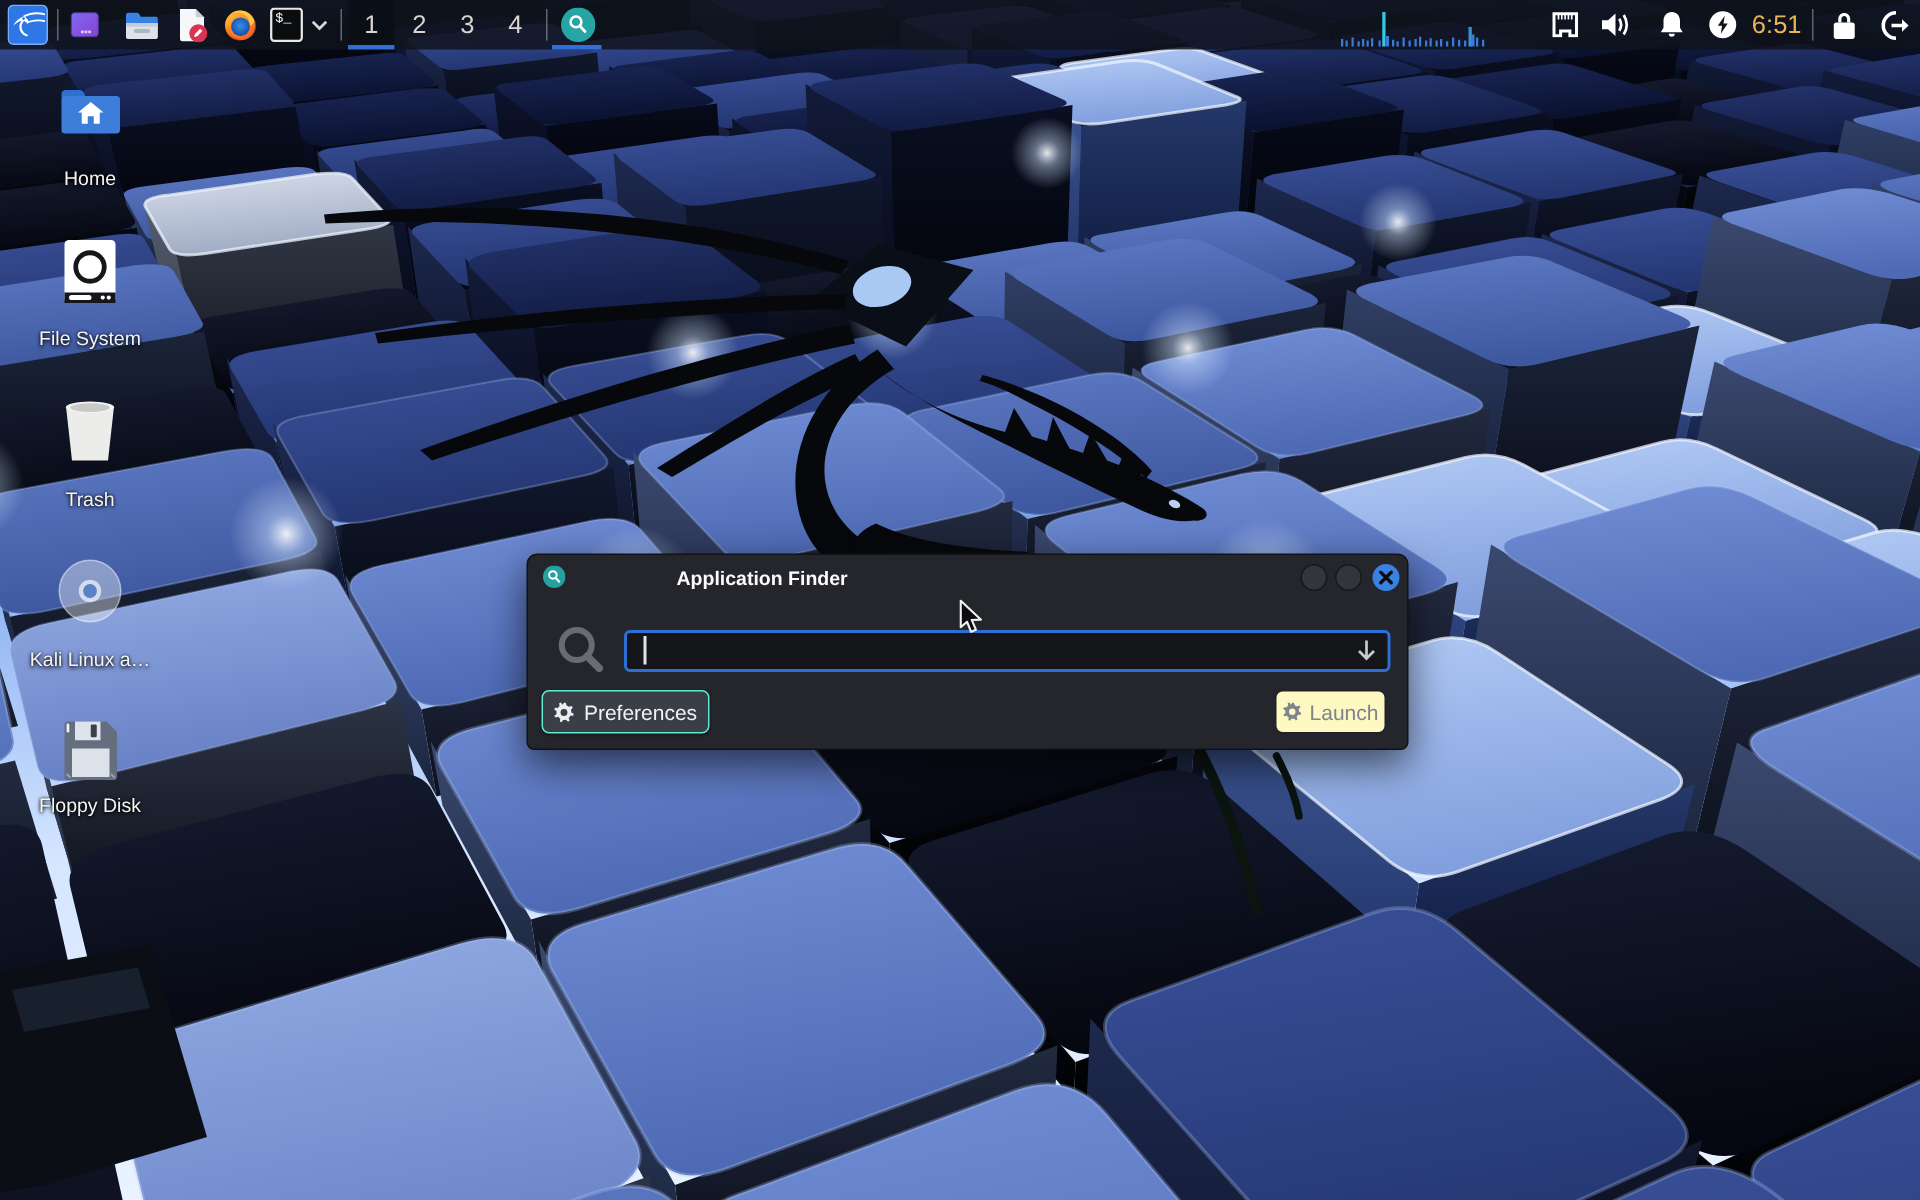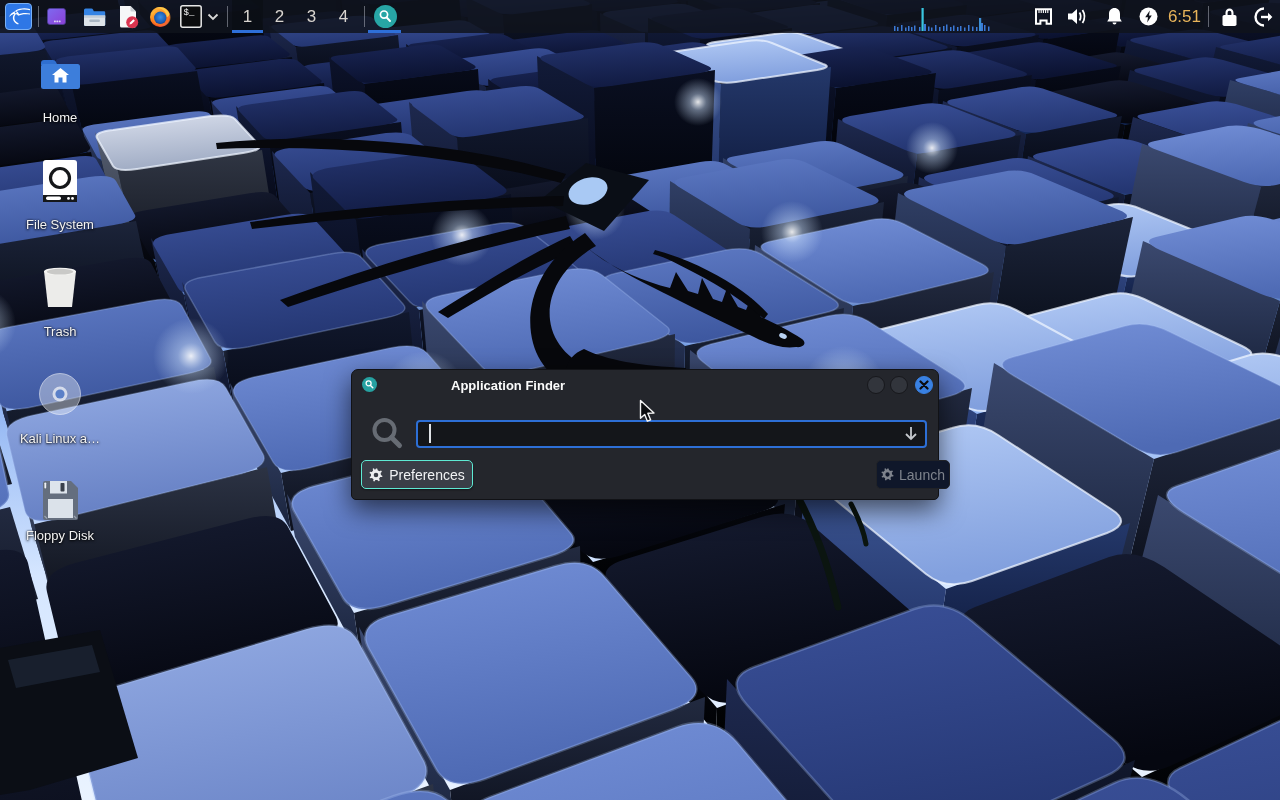--- a/index.html
+++ b/index.html
@@ -1167,21 +1167,21 @@
 <div id="inp"></div>
 <div style="position:absolute;left:429px;top:424px;width:1.6px;height:19px;background:#dfe2e6"></div>
 <svg style="position:absolute;left:903px;top:425px" width="16" height="17" viewBox="0 0 16 17">
       <path d="M8,2 L8,13 M3,9 L8,14 L13,9" stroke="#c6c9ce" stroke-width="1.8" fill="none"></path>
     </svg>
 <div class="btn" style="left:361px;width:112px;background:#3a3e47;color:#f1f2f4;box-shadow:0 1px 2px rgba(0,0,0,0.45);border:1px solid #5eead4">
   <svg width="14" height="14" viewBox="0 0 14 14" style="margin-right:6px">
         <path d="M7,0.5 L8.2,0.5 L8.7,2.3 A5,5 0 0 1 10.3,3.2 L12.1,2.6 L12.9,3.8 L11.6,5.1 A5,5 0 0 1 11.9,7 L13.5,7.9 L13.1,9.1 L11.2,9.1 A5,5 0 0 1 10.1,10.6 L10.8,12.4 L9.7,13.2 L8.3,11.9 A5,5 0 0 1 6.4,12 L5.4,13.5 L4.2,13 L4.5,11.1 A5,5 0 0 1 3.1,9.9 L1.2,10.3 L0.6,9.2 L2.1,8 A5,5 0 0 1 2,6 L0.5,5 L1,3.8 L2.9,4 A5,5 0 0 1 4.1,2.6 L3.7,0.8 L4.9,0.3 L6,1.9 A5,5 0 0 1 7,0.5 Z M7,4.7 A2.3,2.3 0 1 0 7,9.3 A2.3,2.3 0 1 0 7,4.7 Z" fill="#ecedef" fill-rule="evenodd"></path>
       </svg>
   Preferences</div>
-<div class="btn" style="left:876px;width:74px;background:#0f172a;color:#7e838c;border:1px solid #202227">
+<div class="btn" style="left:850px;width:74px;background:#fef9c3;color:#7e838c;border:1px solid #202227">
   <svg width="13" height="13" viewBox="0 0 14 14" style="margin-right:5px">
         <path d="M7,0.5 L8.2,0.5 L8.7,2.3 A5,5 0 0 1 10.3,3.2 L12.1,2.6 L12.9,3.8 L11.6,5.1 A5,5 0 0 1 11.9,7 L13.5,7.9 L13.1,9.1 L11.2,9.1 A5,5 0 0 1 10.1,10.6 L10.8,12.4 L9.7,13.2 L8.3,11.9 A5,5 0 0 1 6.4,12 L5.4,13.5 L4.2,13 L4.5,11.1 A5,5 0 0 1 3.1,9.9 L1.2,10.3 L0.6,9.2 L2.1,8 A5,5 0 0 1 2,6 L0.5,5 L1,3.8 L2.9,4 A5,5 0 0 1 4.1,2.6 L3.7,0.8 L4.9,0.3 L6,1.9 A5,5 0 0 1 7,0.5 Z M7,4.7 A2.3,2.3 0 1 0 7,9.3 A2.3,2.3 0 1 0 7,4.7 Z" fill="#7e838c" fill-rule="evenodd"></path>
       </svg>
   Launch</div>
 <svg style="position:absolute;left:639px;top:399px" width="17" height="24" viewBox="0 0 17 24">
       <path d="M1.5,1.5 L1.5,19.2 L5.7,15.5 L8.4,22.2 L11.6,20.8 L8.8,14.3 L15,14.1 Z" fill="#0b0c0e" stroke="#f2f2f2" stroke-width="1.4" stroke-linejoin="round"></path>
     </svg>
 
 </div>
 </body></html>

